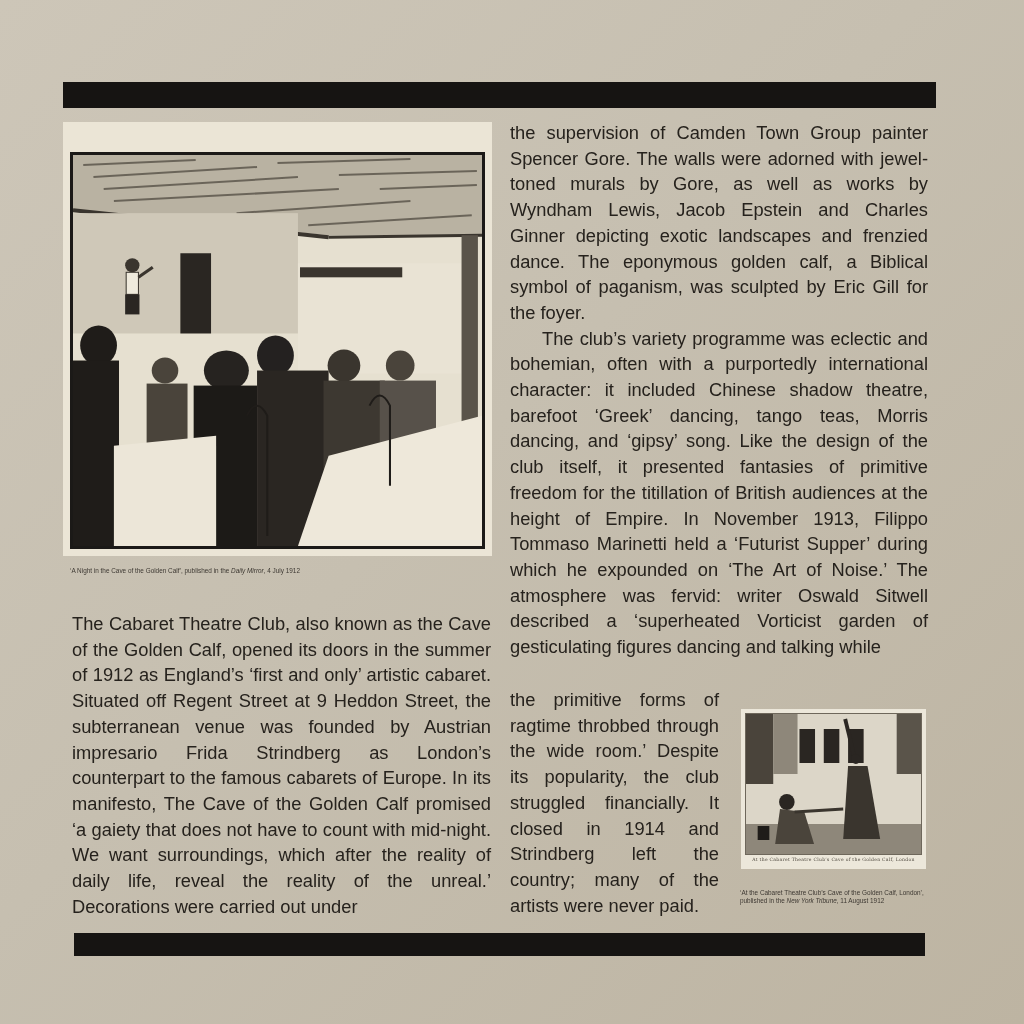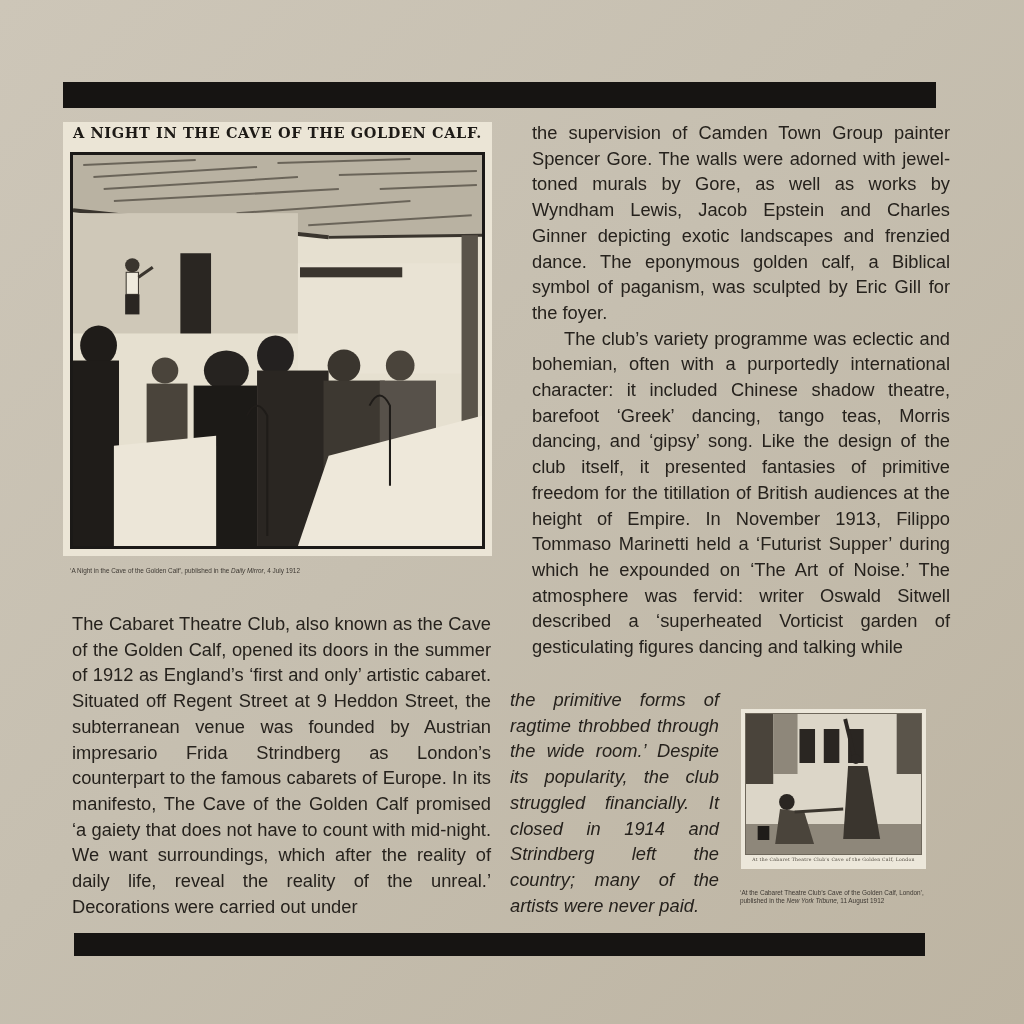--- a/index.html
+++ b/index.html
@@ -36,23 +36,23 @@
   .caption i { font-style: italic; }
   .cap1 { left: 70px; top: 567px; width: 420px; }
   .cap2 { left: 740px; top: 889px; width: 190px; }
 
   .col {
     position: absolute; font-size: 18.3px; line-height: 25.7px;
     text-align: justify; color: #26221d;
   }
   .col p { margin: 0; }
   .col-left { left: 72px; top: 611px; width: 419px; }
-  .col-right { left: 532px; top: 120px; width: 418px; }
+  .col-right { left: 510px; top: 120px; width: 418px; }
   .indent { text-indent: 32px; }
-  .col-narrow { left: 510px; top: 687px; width: 209px; font-style: italic; }
+  .col-narrow { left: 510px; top: 687px; width: 209px; }
 
   .photo {
     position: absolute; left: 741px; top: 709px; width: 185px; height: 160px;
     background: #ece7da; box-sizing: border-box; padding: 4px;
   }
   .photo-inner {
     width: 100%; height: 142px; background: #d9d3c4; position: relative; overflow: hidden;
     border: 1px solid #6e675b; box-sizing: border-box;
   }
   .photo-inner svg { width: 100%; height: 100%; display: block; }
@@ -60,21 +60,20 @@
     font-family: "DejaVu Serif", serif; font-size: 4.5px; color: #4a443b;
     text-align: center; margin-top: 2px; letter-spacing: 0.3px;
   }
 </style>
 </head>
 <body>
 
 <div class="bar top"></div>
 
 <div class="news">
-  <div class="news-title">A NIGHT IN THE CAVE OF THE GOLDEN CALF.</div>
   <div class="news-frame">
     <svg viewBox="0 0 400 390" preserveAspectRatio="none">
       <rect x="0" y="0" width="400" height="390" fill="#e6e0d0"></rect>
 
       <polygon points="0,0 400,0 400,80 250,80 0,55" fill="#b9b2a2"></polygon>
       <g stroke="#4a443b" stroke-width="2" opacity="0.7">
         <line x1="10" y1="10" x2="120" y2="5"></line>
           <line x1="20" y1="22" x2="180" y2="12"></line>
         <line x1="30" y1="34" x2="220" y2="22"></line>
           <line x1="40" y1="46" x2="260" y2="34"></line>

